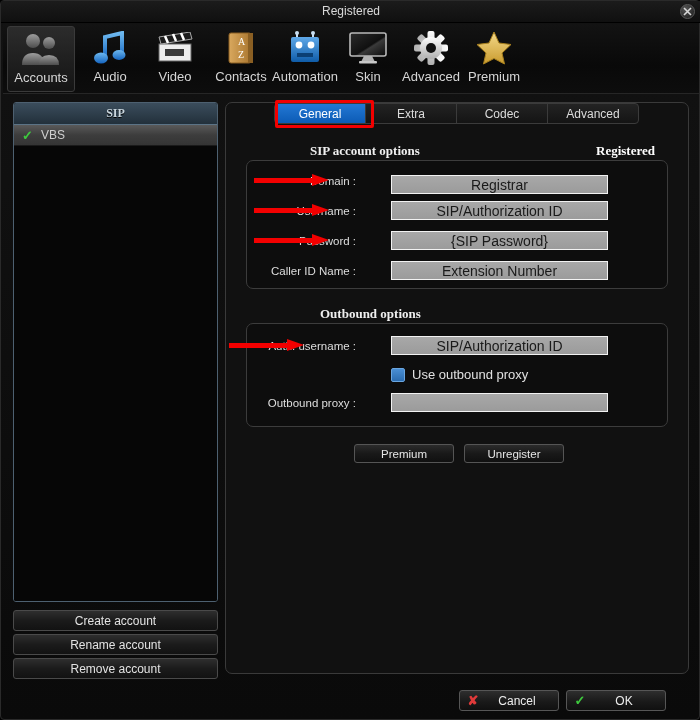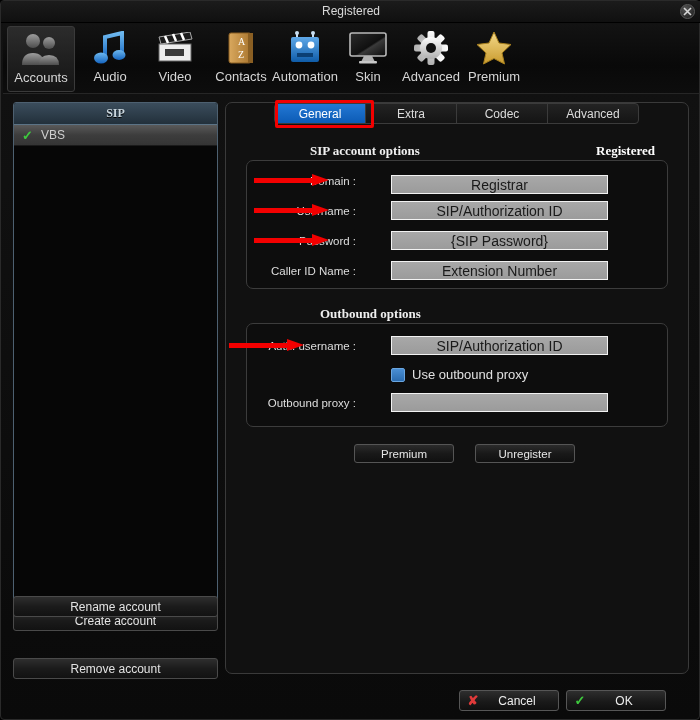--- a/index.html
+++ b/index.html
@@ -84,21 +84,21 @@
 
   .side-btn {
     position:absolute; left:12px; width:205px; height:21px;
     background: linear-gradient(180deg,#2e2e2e 0%, #1b1b1b 50%, #121212 100%);
     border:1px solid #4a4a4a; border-radius:3px;
     color:#e2e2e2; font-size:12px;
     display:flex; align-items:center; justify-content:center;
     cursor:pointer;
   }
   #btn-create { top:609px; }
-  #btn-rename { top:595px; }
+  #btn-rename { top:633px; }
   #btn-remove { top:657px; }
 
   
   .main-panel {
     position:absolute; left:224px; top:101px; width:464px; height:572px;
     background:#111111;
     border:1px solid #3a3a3a;
     border-radius:7px;
   }
 
@@ -165,21 +165,21 @@
 
   .action-btn {
     position:absolute; width:100px; height:19px;
     background: linear-gradient(180deg,#2b2b2b 0%, #191919 50%, #101010 100%);
     border:1px solid #555; border-radius:3px;
     color:#e6e6e6; font-size:11.5px;
     display:flex; align-items:center; justify-content:center;
     cursor:pointer;
   }
   #btn-register { left:353px; top:443px; }
-  #btn-unregister { left:474px; top:443px;text-align:right; }
+  #btn-unregister { left:463px; top:443px;text-align:right; }
 
   .footer-btn {
     position:absolute; top:689px; width:100px; height:21px;
     background: linear-gradient(180deg,#2e2e2e 0%, #1a1a1a 55%, #101010 100%);
     border:1px solid #565656; border-radius:3px;
     color:#ededed; font-size:12px;
     display:flex; align-items:center; cursor:pointer;
   }
   #btn-cancel { left:458px; }
   #btn-ok { left:565px; }

